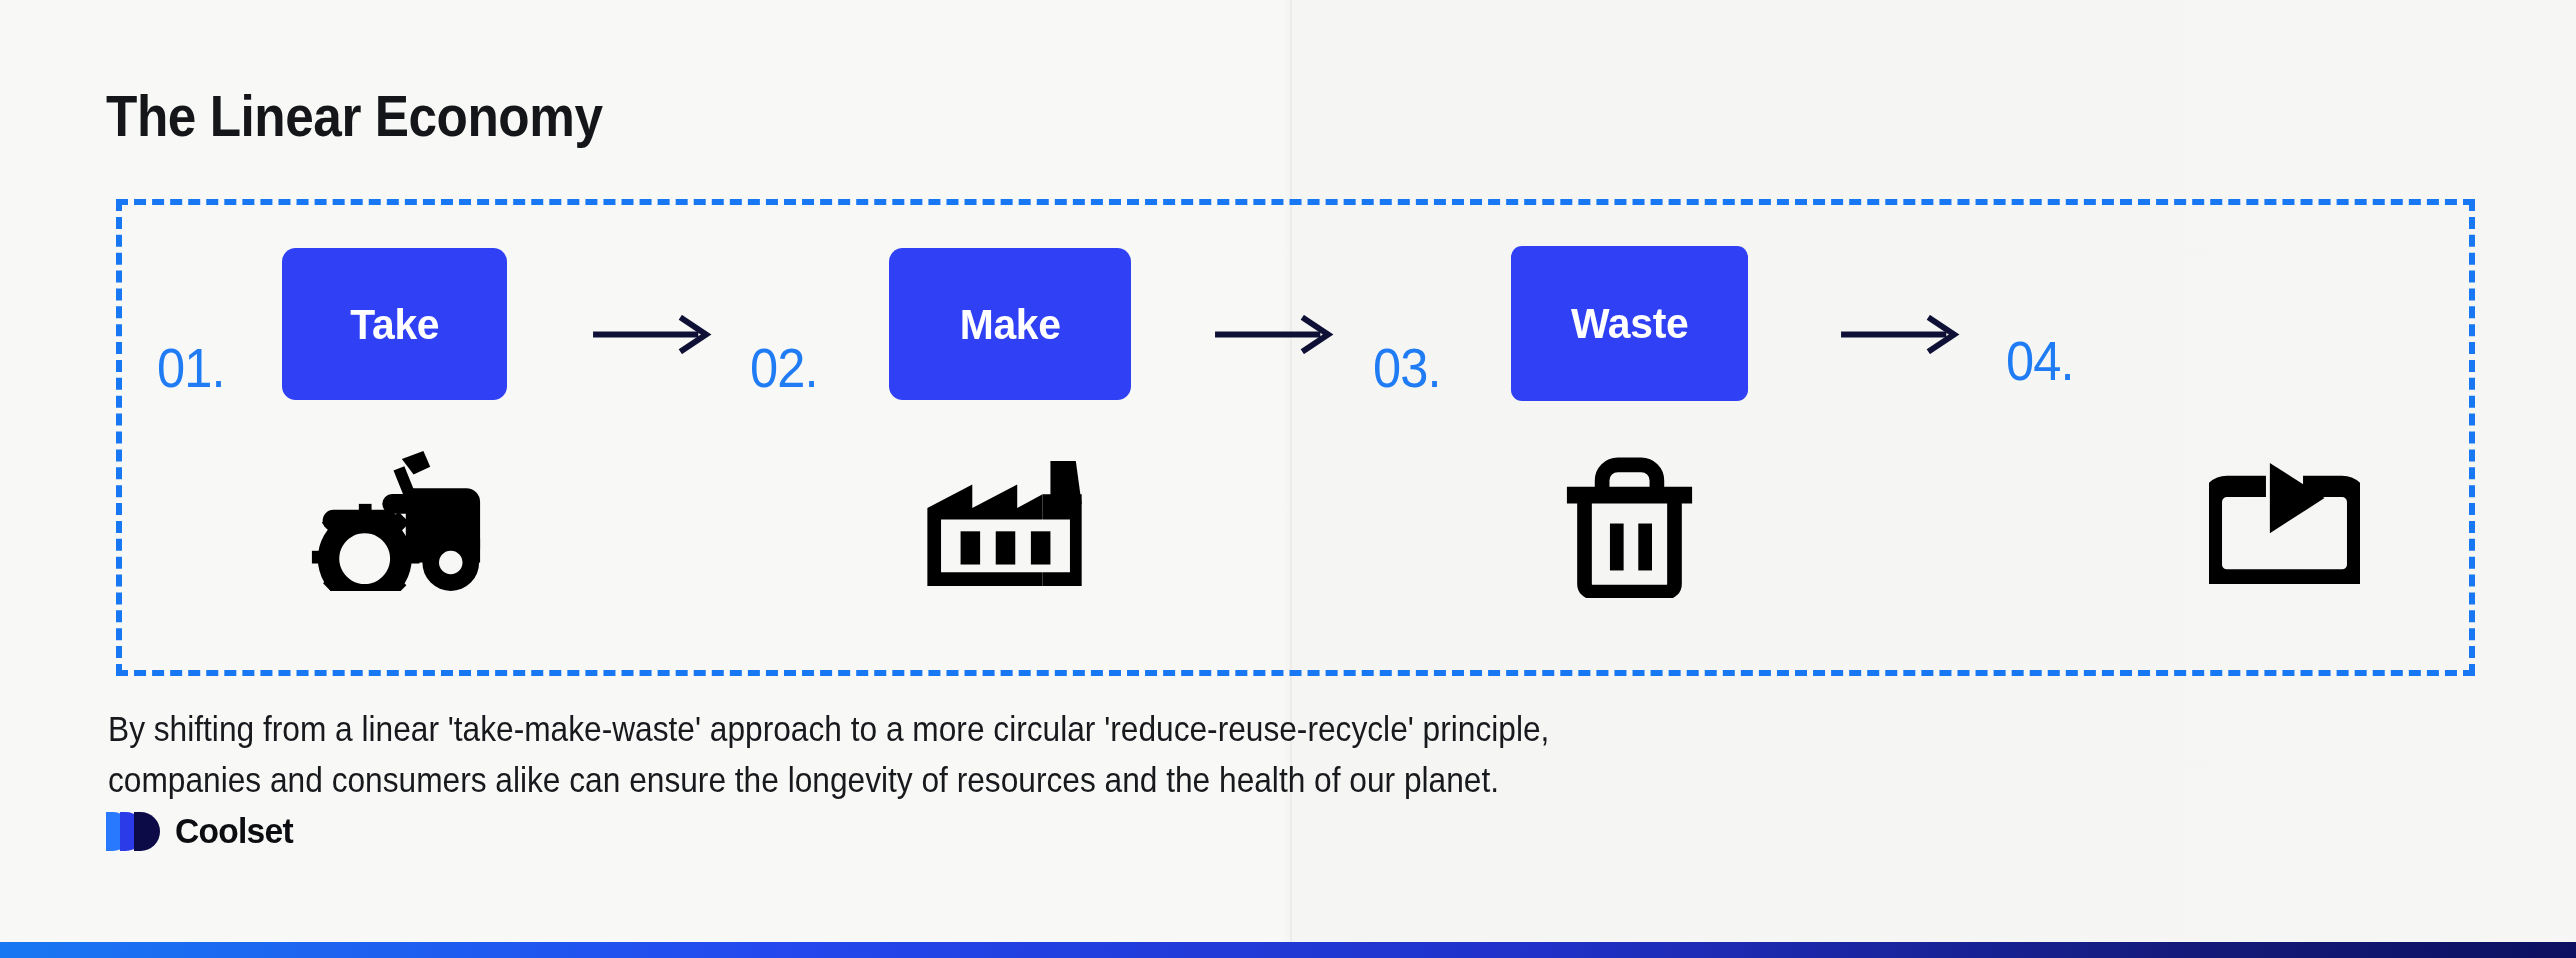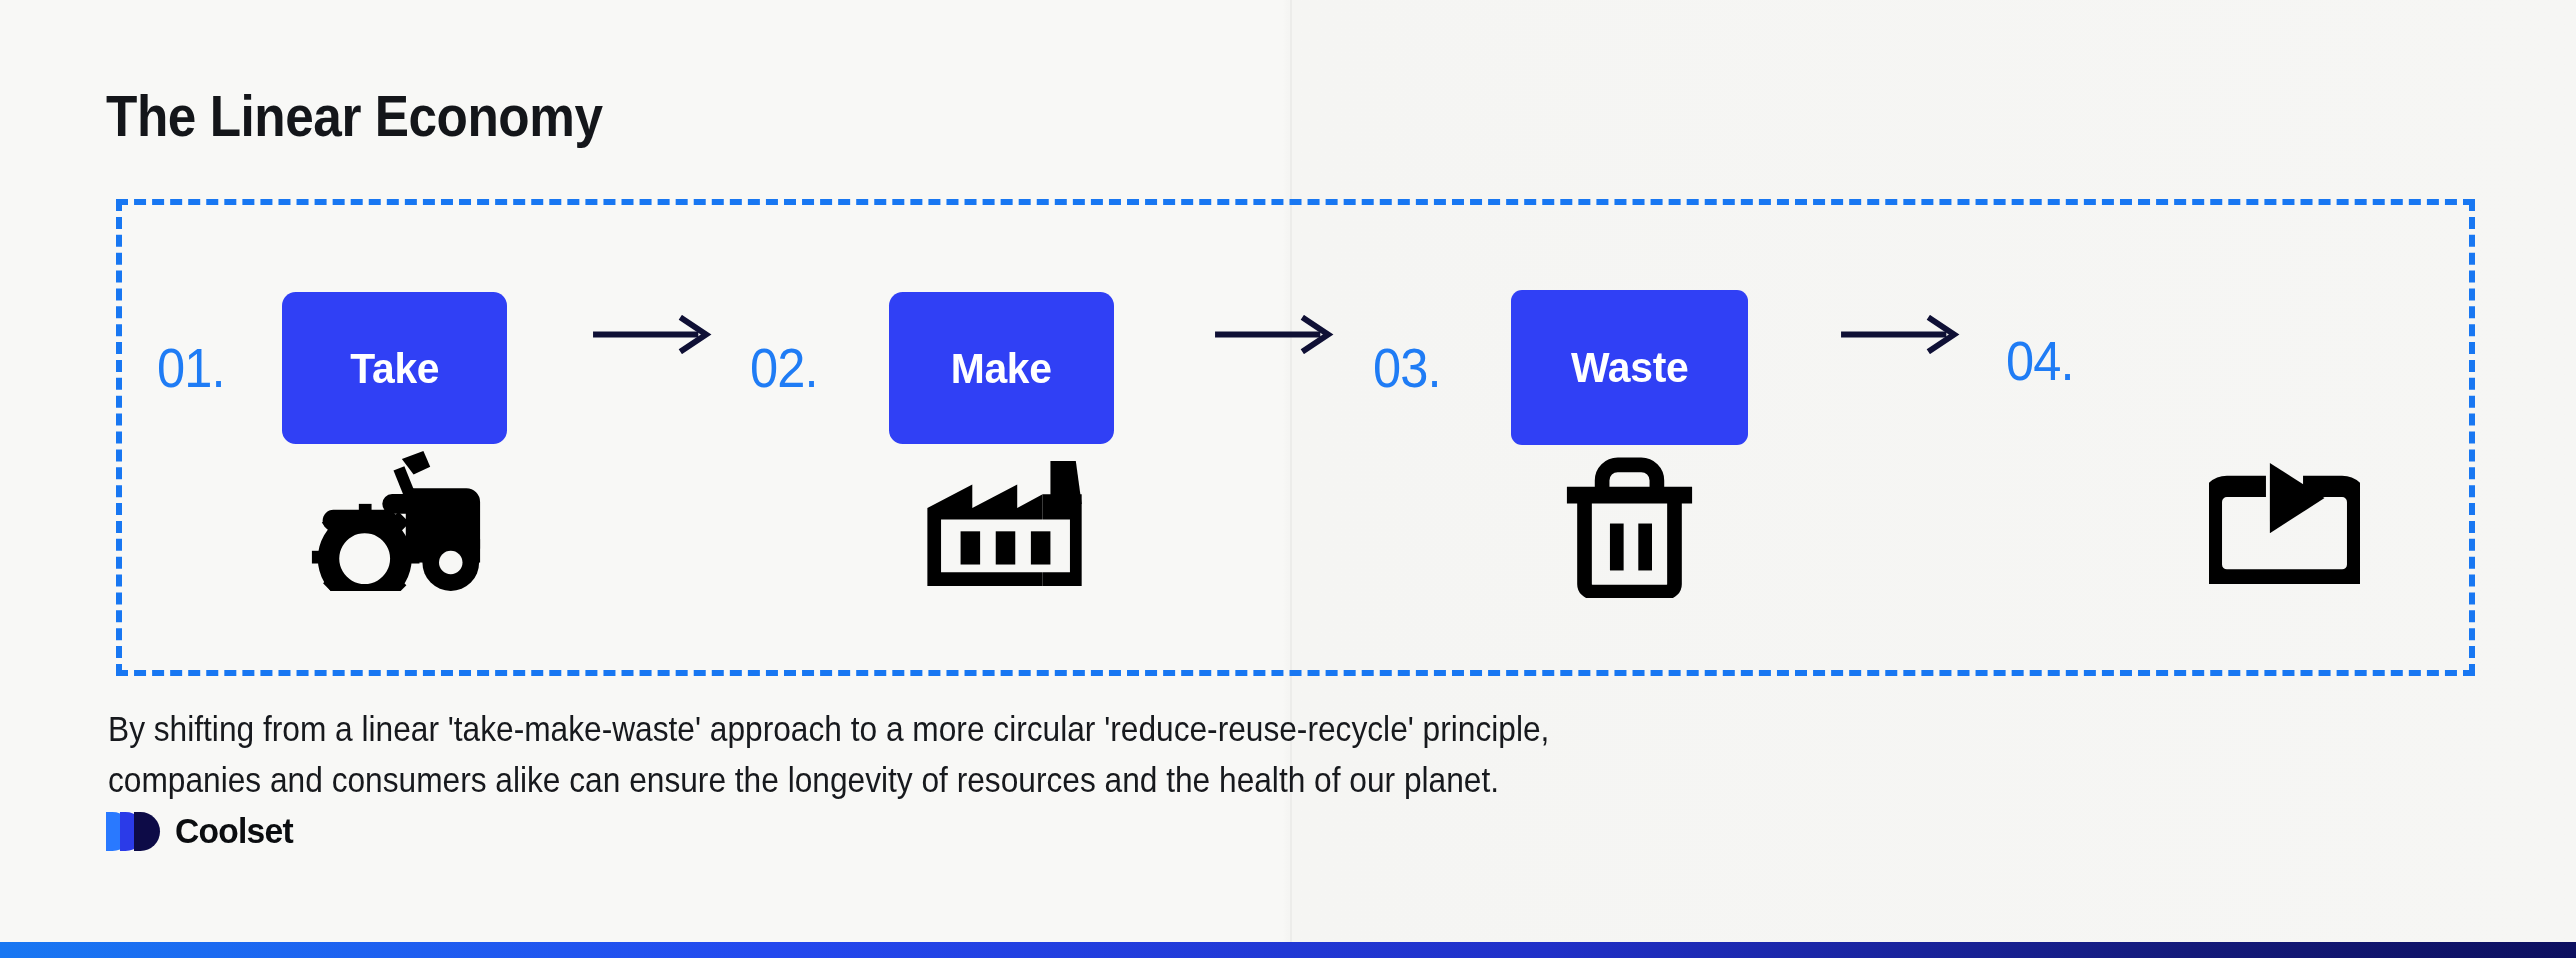--- a/index.html
+++ b/index.html
@@ -46,21 +46,21 @@
     position:absolute;
     font-size:55px;font-weight:500;color:#1f7cf5;
     letter-spacing:-1px;
     transform:scaleX(0.92);transform-origin:left center;
     white-space:nowrap;
   }
 
   .chip{
     position:absolute;
     background:#3040f5;border-radius:13.7px;
-    display:flex;align-items:center;justify-content:center;margin-top:44px;
+    display:flex;align-items:center;justify-content:center;
   }
   .chip-label{
     color:#ffffff;font-size:43px;font-weight:700;
     letter-spacing:-0.3px;
     transform:scaleX(0.95);transform-origin:center;
     white-space:nowrap;
   }
 
   .arrow{position:absolute;}
   .arrow svg{display:block;}
@@ -142,21 +142,21 @@
     </div>
 
     <div class="arrow" style="left:475px;top:116px;">
       <svg width="125" height="39" viewBox="0 0 128 40">
         <line x1="2" y1="20" x2="110" y2="20" stroke="#0f1035" stroke-width="6"></line>
         <polyline points="94,4 118,20 94,36" fill="none" stroke="#0f1035" stroke-width="6" stroke-linecap="square" stroke-linejoin="miter"></polyline>
       </svg>
     </div>
 
     <div class="num" style="left:634px;top:137px;">02.</div>
-    <div class="chip" style="left:773px;top:49px;width:225px;height:152px;">
+    <div class="chip" style="left:773px;top:49px;width:242px;height:152px;">
       <span class="chip-label">Make</span>
     </div>
     <div class="icon" style="left:811px;top:262px;">
       <svg width="157" height="125" viewBox="0 0 160 128">
         <g fill="#000000">
 
           <path d="M126 0 h26 l6 44 h-32 Z"></path>
 
           <path d="M0 48 L46 24 V48 L92 24 V48 L118 34 V128 H0 Z"></path>
           <path d="M118 34 h40 v94 h-40 Z"></path>

